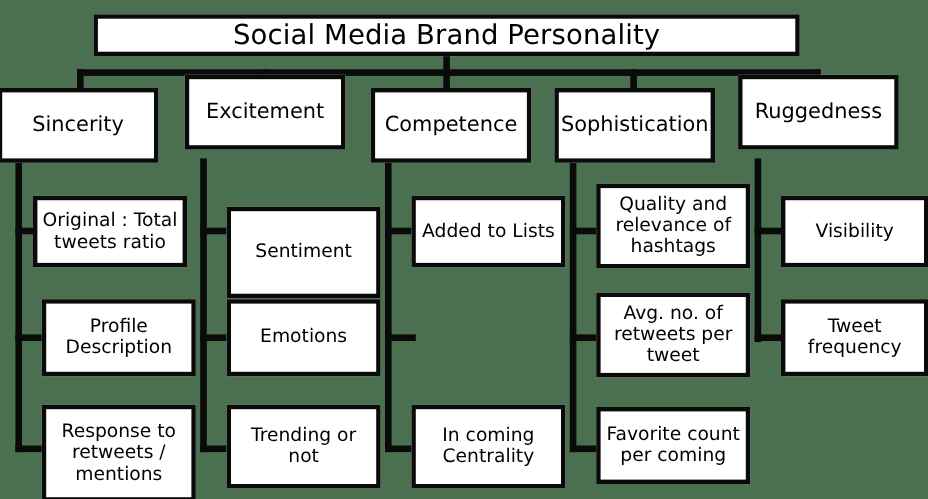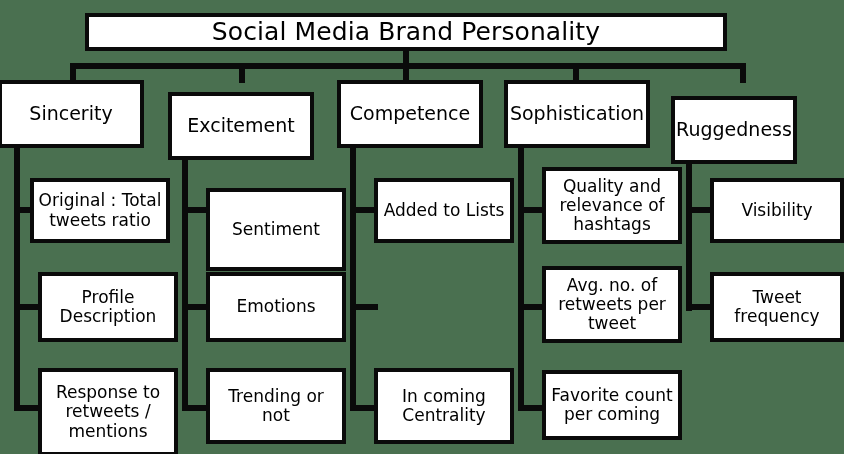--- a/index.html
+++ b/index.html
@@ -84,24 +84,24 @@
   <div class="conn" style="left:518px; top:207px; width:28px; height:6px;"></div>
   <div class="conn" style="left:518px; top:304px; width:28px; height:6px;"></div>
   <div class="conn" style="left:518px; top:405px; width:28px; height:6px;"></div>
 
   <div class="conn" style="left:686px; top:207px; width:28px; height:6px;"></div>
   <div class="conn" style="left:686px; top:304px; width:28px; height:6px;"></div>
 
   <div class="node root-node" style="left:85px; top:13px; width:642px; height:38px;">Social Media Brand Personality</div>
 
   <div class="node cat-node" style="left:-2px; top:80px; width:146px; height:68px;">Sincerity</div>
-  <div class="node cat-node" style="left:168px; top:92px; width:146px; height:68px;">Excitement</div>
+  <div class="node cat-node" style="left:168px; top:68px; width:146px; height:68px;">Excitement</div>
   <div class="node cat-node" style="left:337px; top:80px; width:146px; height:68px;">Competence</div>
   <div class="node cat-node" style="left:504px; top:80px; width:146px; height:68px;">Sophistication</div>
-  <div class="node cat-node" style="left:671px; top:96px; width:126px; height:68px;">Ruggedness</div>
+  <div class="node cat-node" style="left:671px; top:68px; width:146px; height:68px;">Ruggedness</div>
 
   <div class="node leaf-node" style="left:30px; top:178px; width:140px; height:65px;">Original : Total
 tweets ratio</div>
   <div class="node leaf-node" style="left:38px; top:272px; width:140px; height:70px;">Profile
 Description</div>
   <div class="node leaf-node" style="left:38px; top:368px; width:140px; height:88px;">Response to
 retweets /
 mentions</div>
 
   <div class="node leaf-node" style="left:206px; top:188px; width:140px; height:83px;">Sentiment</div>

